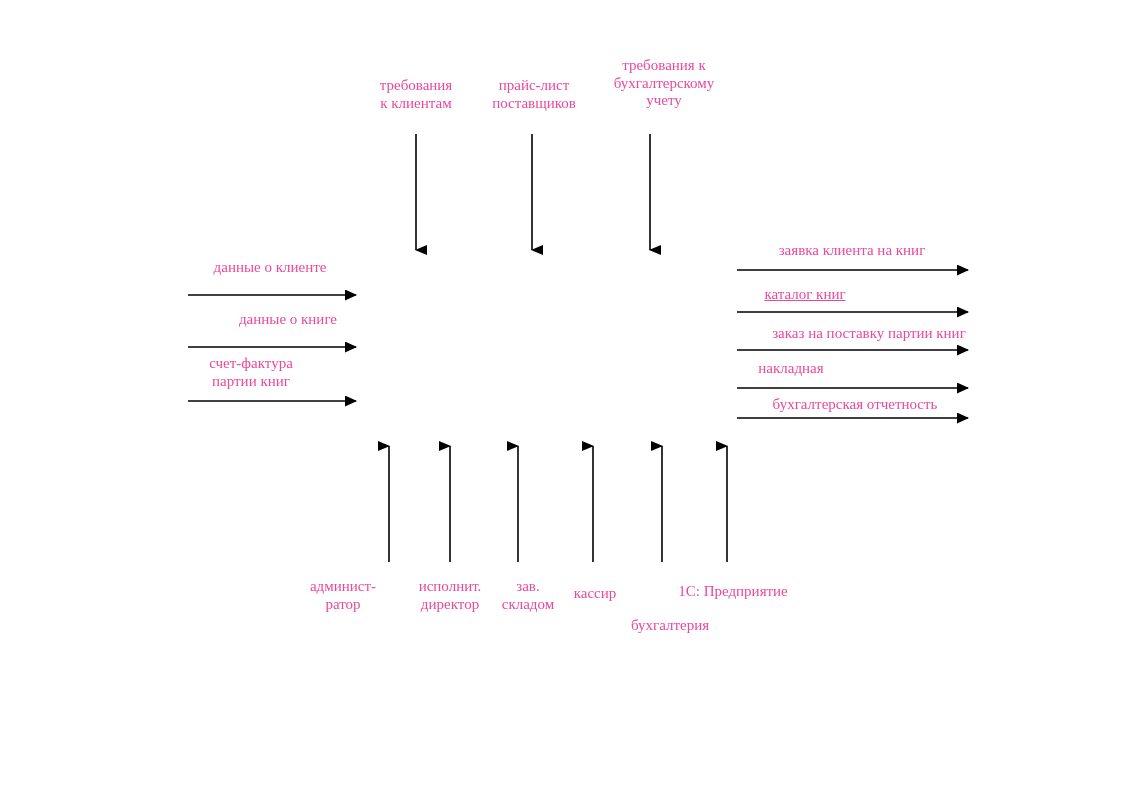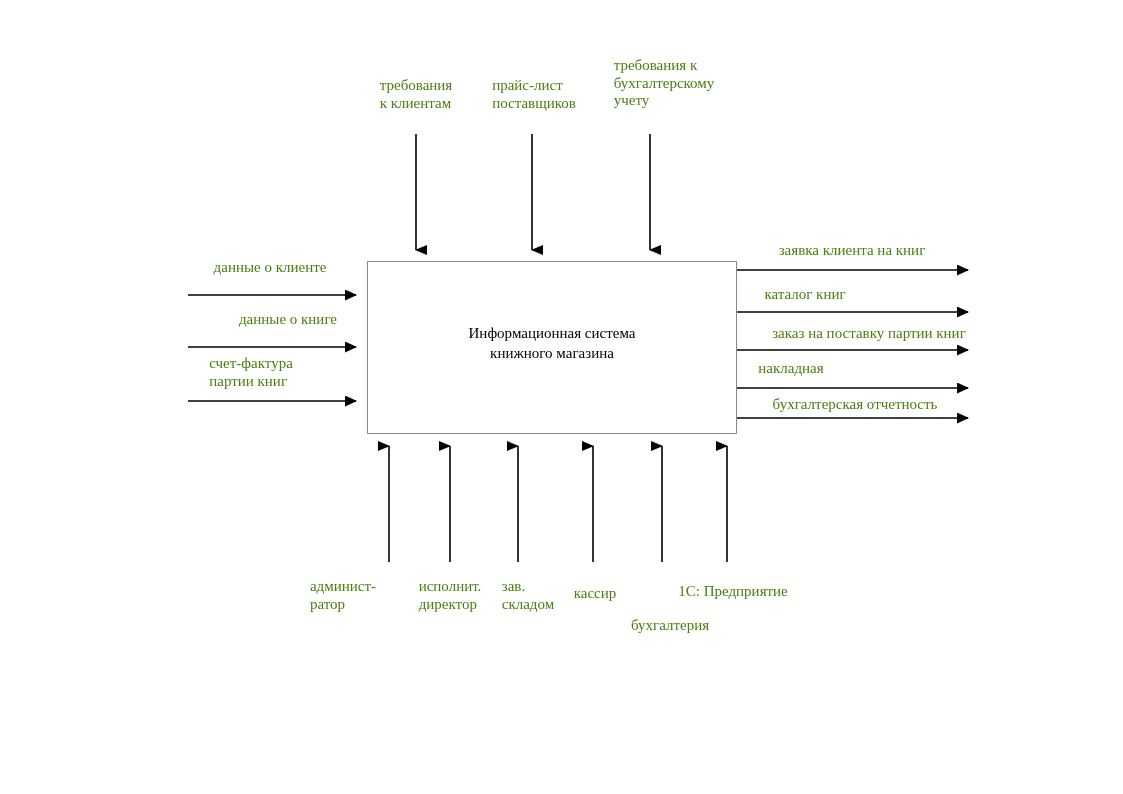--- a/index.html
+++ b/index.html
@@ -11,25 +11,25 @@
     position: relative;
     width: 1123px;
     height: 794px;
     background: #ffffff;
     overflow: hidden;
     font-family: "Liberation Serif", "DejaVu Serif", serif;
     color: #000000;
   }
   .lbl {
     position: absolute;
-    text-align: left;
+    text-align: center;
     white-space: pre;
     line-height: 1.18;
     font-size: 15px;
-    color: #4d7c0f;
+    color: #ec4899;
     transform: translateX(-50%);
   }
   #process-box {
     position: absolute;
     left: 367px;
     top: 261px;
     width: 370px;
     height: 173px;
     border: 1px solid #8a8a8a;
     background: #ffffff;
@@ -95,40 +95,36 @@
     <g>
       <line x1="389" y1="562" x2="389" y2="446" stroke="#000" stroke-width="1.6" marker-end="url(#ah-up)"></line>
       <line x1="450" y1="562" x2="450" y2="446" stroke="#000" stroke-width="1.6" marker-end="url(#ah-up)"></line>
       <line x1="518" y1="562" x2="518" y2="446" stroke="#000" stroke-width="1.6" marker-end="url(#ah-up)"></line>
       <line x1="593" y1="562" x2="593" y2="446" stroke="#000" stroke-width="1.6" marker-end="url(#ah-up)"></line>
       <line x1="662" y1="562" x2="662" y2="446" stroke="#000" stroke-width="1.6" marker-end="url(#ah-up)"></line>
       <line x1="727" y1="562" x2="727" y2="446" stroke="#000" stroke-width="1.6" marker-end="url(#ah-up)"></line>
     </g>
   </svg>
 
-  <div id="process-box">
-    <div id="process-box-title">Информационная система
-книжного магазина</div>
-  </div>
 
   <div class="lbl" style="left:416px; top:77px;">требования
 к клиентам</div>
   <div class="lbl" style="left:534px; top:77px;">прайс-лист
 поставщиков</div>
   <div class="lbl" style="left:664px; top:57px;">требования к
 бухгалтерскому
 учету</div>
 
   <div class="lbl" style="left:270px; top:259px;">данные о клиенте</div>
   <div class="lbl" style="left:252px; top:311px;margin-left:36px;">данные о книге</div>
   <div class="lbl" style="left:251px; top:355px;">счет-фактура
 партии книг</div>
 
   <div class="lbl" style="left:852px; top:242px;">заявка клиента на книг</div>
-  <div class="lbl" style="left:805px; top:286px;">каталог книг</div>
+  <div class="lbl" style="left:805px; top:286px;text-decoration:underline;">каталог книг</div>
   <div class="lbl" style="left:869px; top:325px;">заказ на поставку партии книг</div>
   <div class="lbl" style="left:791px; top:360px;">накладная</div>
   <div class="lbl" style="left:855px; top:396px;font-family:Liberation Serif, serif;">бухгалтерская отчетность</div>
 
   <div class="lbl" style="left:343px; top:578px;">админист-
 ратор</div>
   <div class="lbl" style="left:450px; top:578px;">исполнит.
 директор</div>
   <div class="lbl" style="left:528px; top:578px;">зав.
 складом</div>

